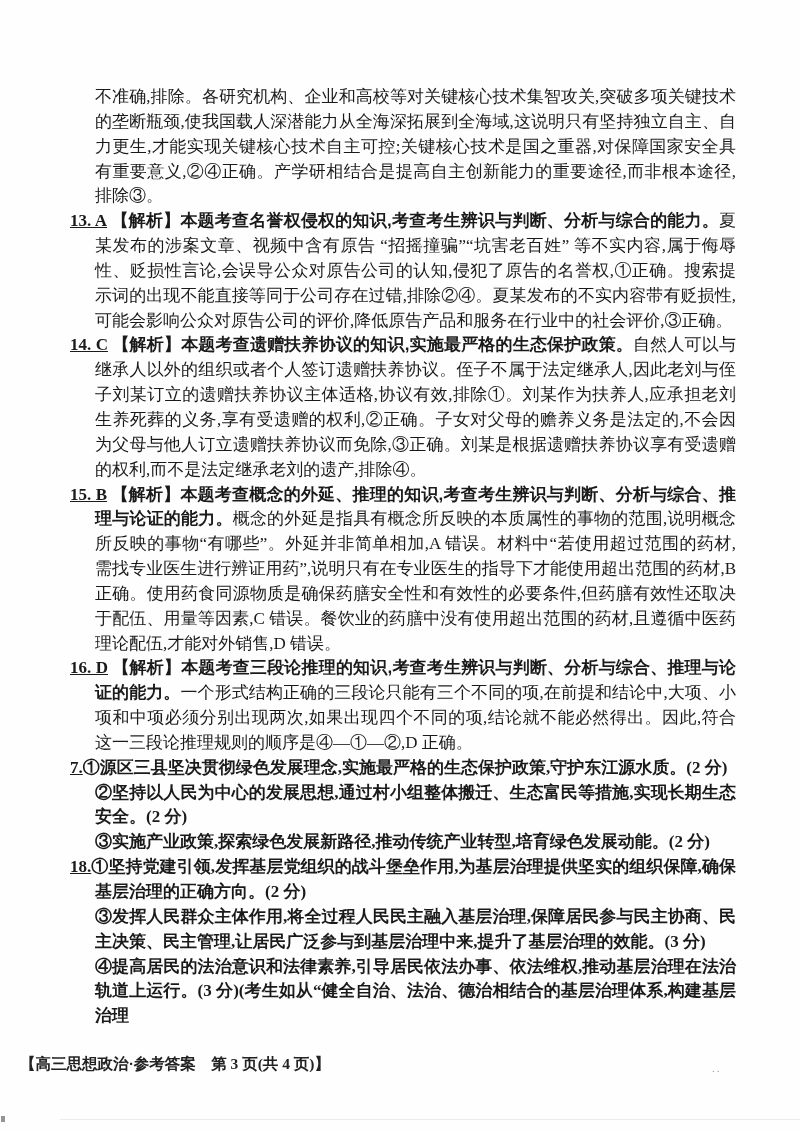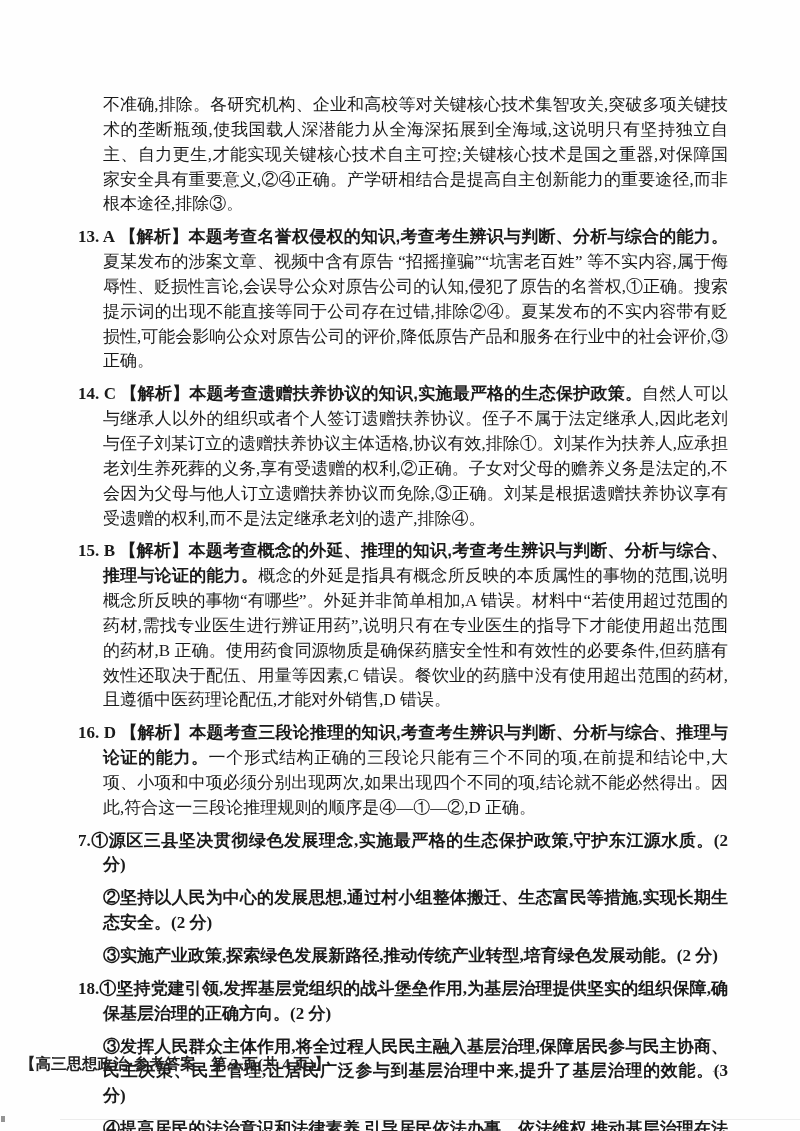--- a/index.html
+++ b/index.html
@@ -5,28 +5,28 @@
   html,body{margin:0;padding:0;}
   body{
     width:800px;height:1131px;position:relative;overflow:hidden;
     background:#ffffff;
     font-family:"Liberation Serif","DejaVu Serif",serif;
     color:#1a1a1a;
   }
   .page{position:absolute;inset:0;background:#fefefe;}
   .content{position:absolute;left:70px;top:85px;width:666px;}
   p.para{
-    margin:8px;padding-left:25px;
+    margin:0;padding-left:25px;
     font-size:17px;line-height:24.85px;
     text-align:justify;
     overflow-wrap:break-word;
     color:#1a1a1a;
   }
   p.hang{text-indent:-25px;}
-  .lead{font-weight:bold;}
+  .lead{font-weight:bold;text-decoration:underline;}
   .intro{font-weight:bold;font-family:"Liberation Sans","DejaVu Sans",sans-serif;}
   .b{font-weight:bold;}
   .footer{
     position:absolute;left:0;top:1054px;width:100%;
     text-align:left;font-size:15.5px;font-weight:bold;color:#222;margin-left:20px;
   }
   .artifact-dots{
     position:absolute;left:712px;top:1062px;
     font-size:11px;color:#9a9a9a;letter-spacing:2px;
   }

